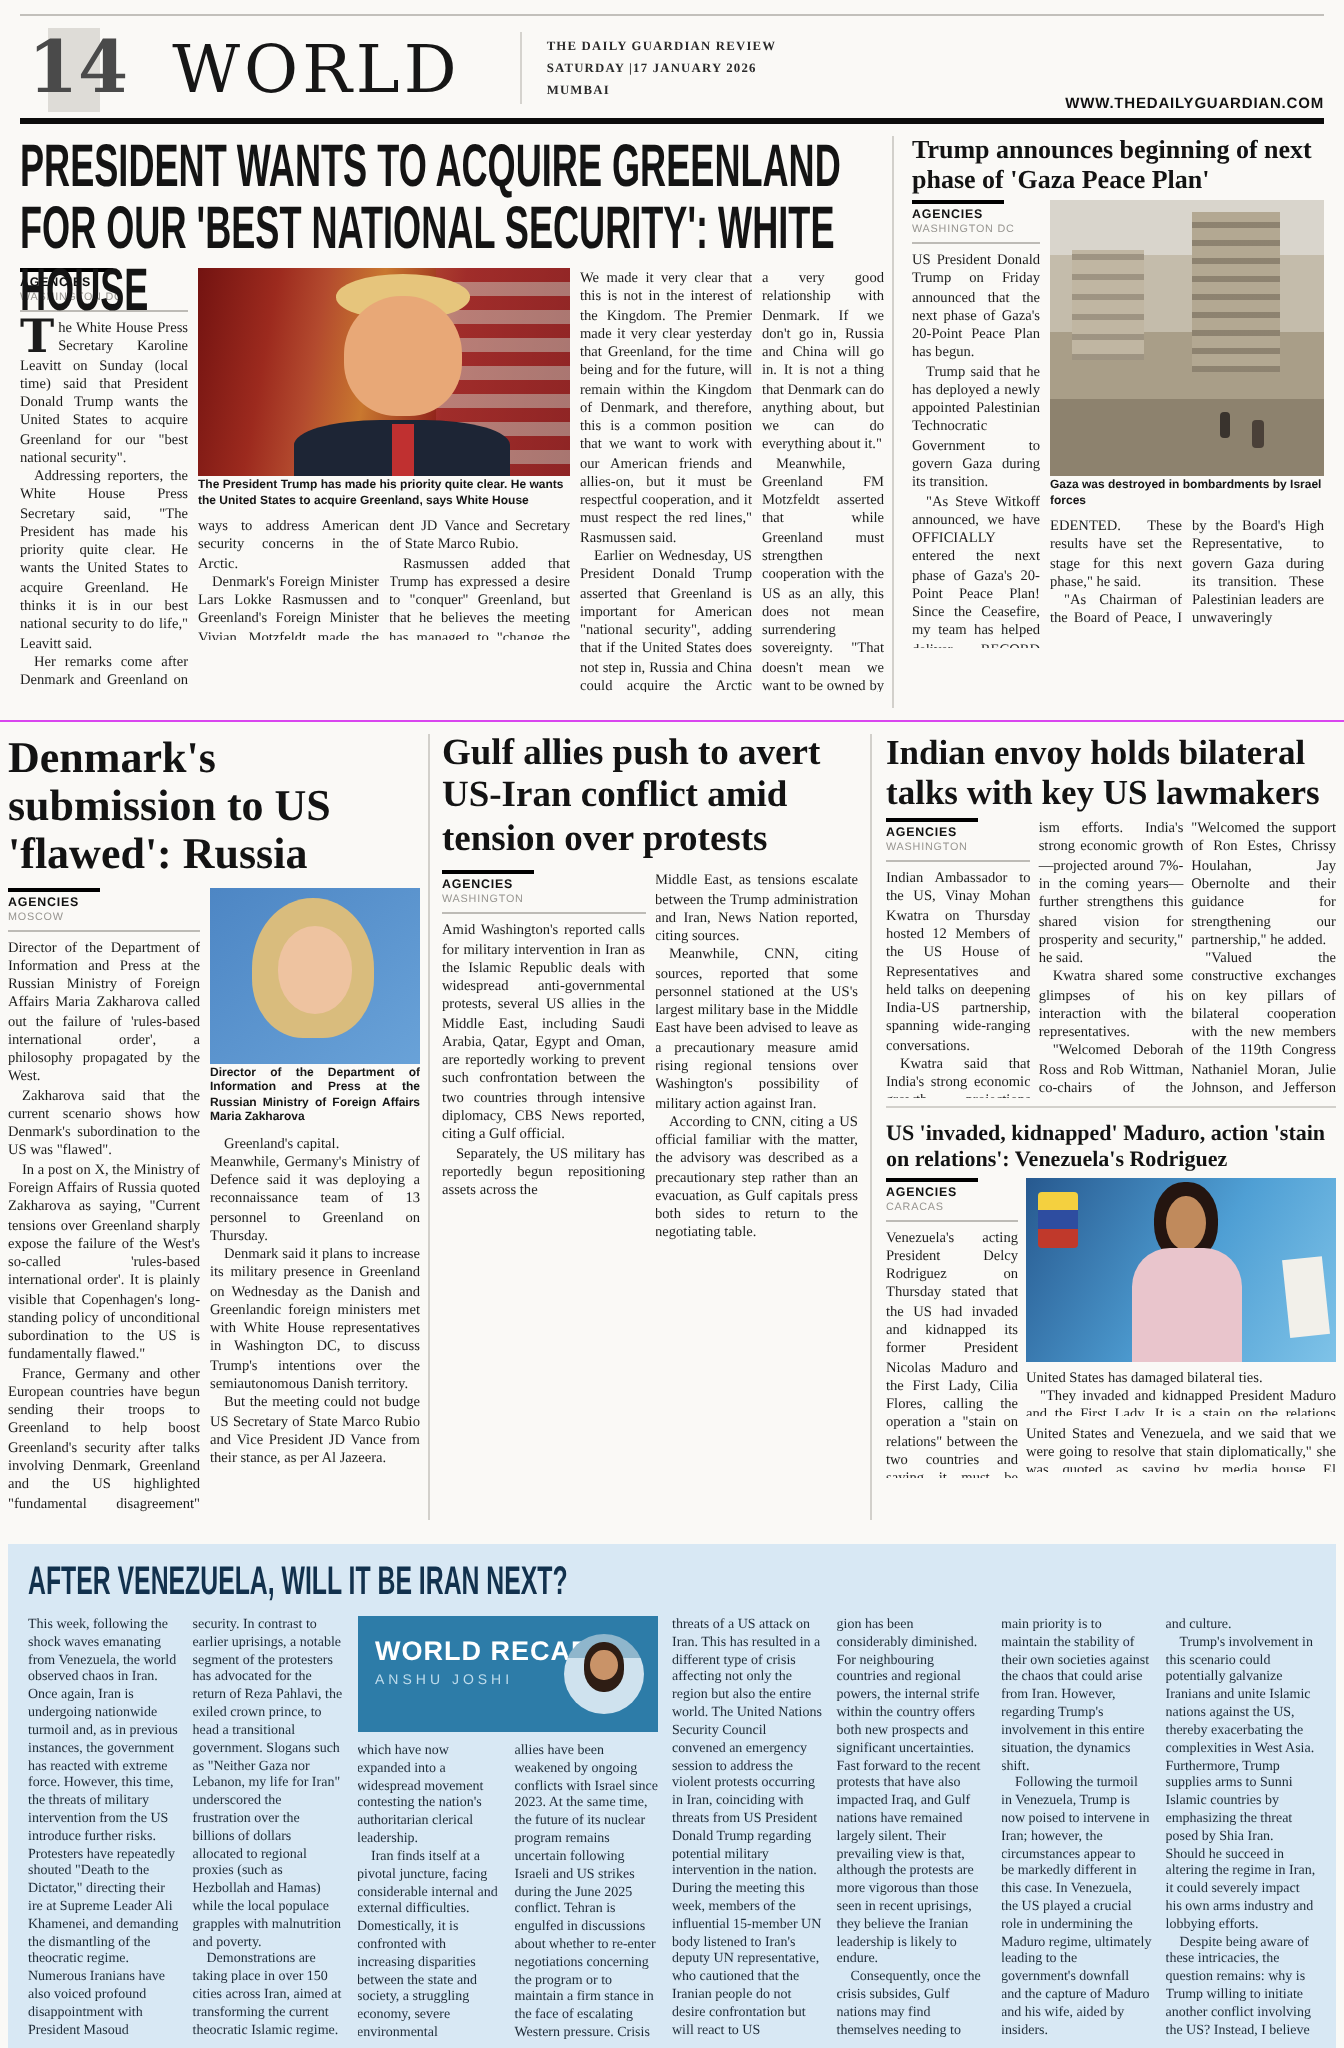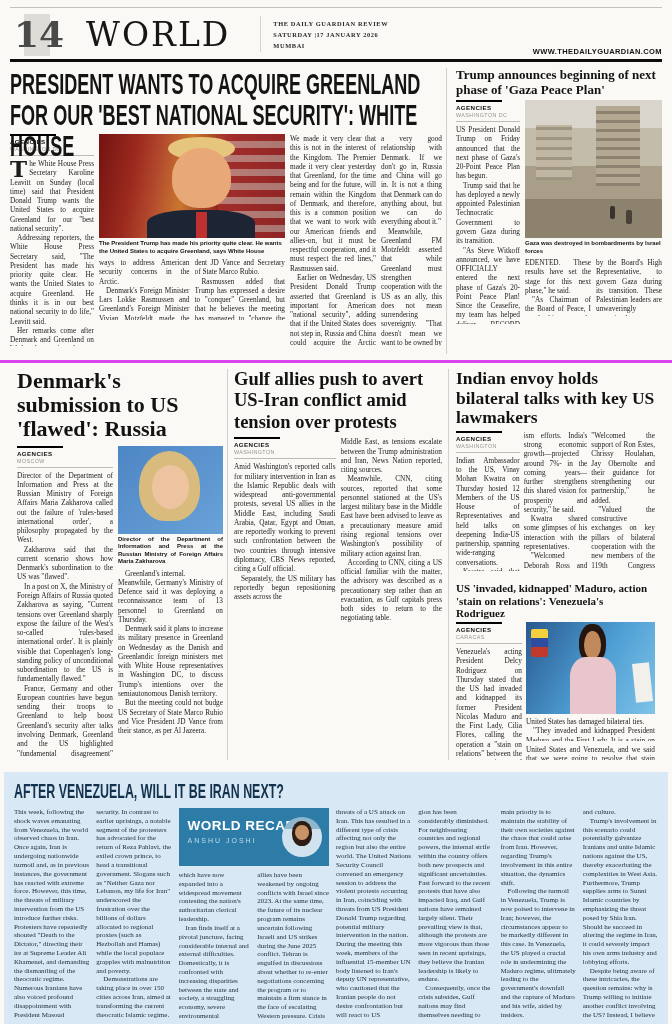--- a/index.html
+++ b/index.html
@@ -67,21 +67,21 @@
   .zak .hair { left:20%; top:6%; width:58%; height:80%; background:#d9bc7d; border-radius:50% 50% 42% 42%; }
   .zak .face { left:32%; top:22%; width:36%; height:50%; background:#eec3a0; border-radius:50%; }
   .rod { height:92px; background:linear-gradient(120deg,#27598f,#4f9fd4 55%,#7fc3e8); }
   .rod .flag { left:4%; top:8%; width:13%; height:30%; background:linear-gradient(180deg,#f4d03f 0 33%,#2e4da0 33% 66%,#c0392b 66%); border-radius:2px; }
   .rod .hair { left:41%; top:2%; width:21%; height:44%; background:#241510; border-radius:46%; }
   .rod .face { left:45%; top:10%; width:13%; height:30%; background:#c08a5c; border-radius:50%; }
   .rod .suit { left:34%; top:38%; width:36%; height:62%; background:#e9c5cc; border-radius:34% 34% 0 0; }
   .rod .sheet { right:3%; top:44%; width:13%; height:42%; background:#f2f0ea; transform:rotate(-6deg); }
 
   
-  .mid-row { display:flex; padding:6px 17px 4px; border-top:3px solid #d946ef; height:404px; margin-top:2px; }
+  .mid-row { display:flex; padding:6px 4px 4px; border-top:1px solid #d946ef; height:404px; margin-top:2px; }
   .art-denmark { width:206px; overflow:hidden; }
   .dk-headline { font-size:22px; line-height:1.1; }
   .dk-body { display:flex; gap:5px; height:312px; margin-top:4px; }
   .dk-c1 { width:96px; } .dk-c2 { flex:1; overflow:hidden; }
   .pullquote { font:italic 9.5px/1.32 "Liberation Serif", serif; color:#181818; margin:4px 1px 4px; }
   .art-gulf { width:212px; padding:0 2px; overflow:hidden; }
   .gulf-headline { font-size:18.5px; line-height:1.16; }
   .gulf-body { display:flex; gap:5px; height:288px; margin-top:4px; }
   .gulf-body .col { flex:1; overflow:hidden; }
   .right-stack { flex:1; padding-left:3px; display:flex; flex-direction:column; overflow:hidden; }
@@ -230,21 +230,21 @@
               <p class="para">In a post on X, the Ministry of Foreign Affairs of Russia quoted Zakharova as saying, "Current tensions over Greenland sharply expose the failure of the West's so-called 'rules-based international order'. It is plainly visible that Copenhagen's long-standing policy of unconditional subordination to the US is fundamentally flawed."</p>
               <p class="para">France, Germany and other European countries have begun sending their troops to Greenland to help boost Greenland's security after talks involving Denmark, Greenland and the US highlighted "fundamental disagreement" between US President Donald Trump's administration and its European allies, Al Jazeera reported.</p>
             </div>
         </div>
         <div class="dk-c2 bodytext">
           <div class="photo zak">
             <div class="hair"></div>
             <div class="face"></div>
           </div>
           <p class="caption">Director of the Department of Information and Press at the Russian Ministry of Foreign Affairs Maria Zakharova</p>
-          <p class="para">Greenland's internal.</p>
+          <p class="para">Greenland's capital.</p>
           <div class="listcol">
               <p class="para">Meanwhile, Germany's Ministry of Defence said it was deploying a reconnaissance team of 13 personnel to Greenland on Thursday.</p>
               <p class="para">Denmark said it plans to increase its military presence in Greenland on Wednesday as the Danish and Greenlandic foreign ministers met with White House representatives in Washington DC, to discuss Trump's intentions over the semiautonomous Danish territory.</p>
               <p class="para">But the meeting could not budge US Secretary of State Marco Rubio and Vice President JD Vance from their stance, as per Al Jazeera.</p>
             </div>
         </div>
       </div>
     </article>
 
     <div class="vdiv"></div>

